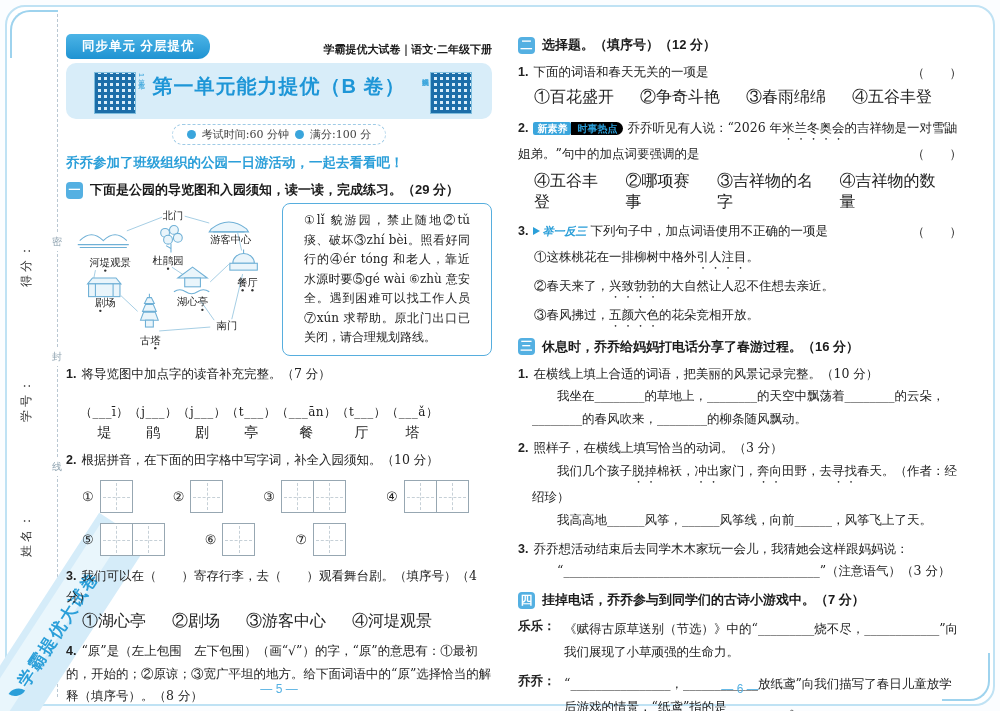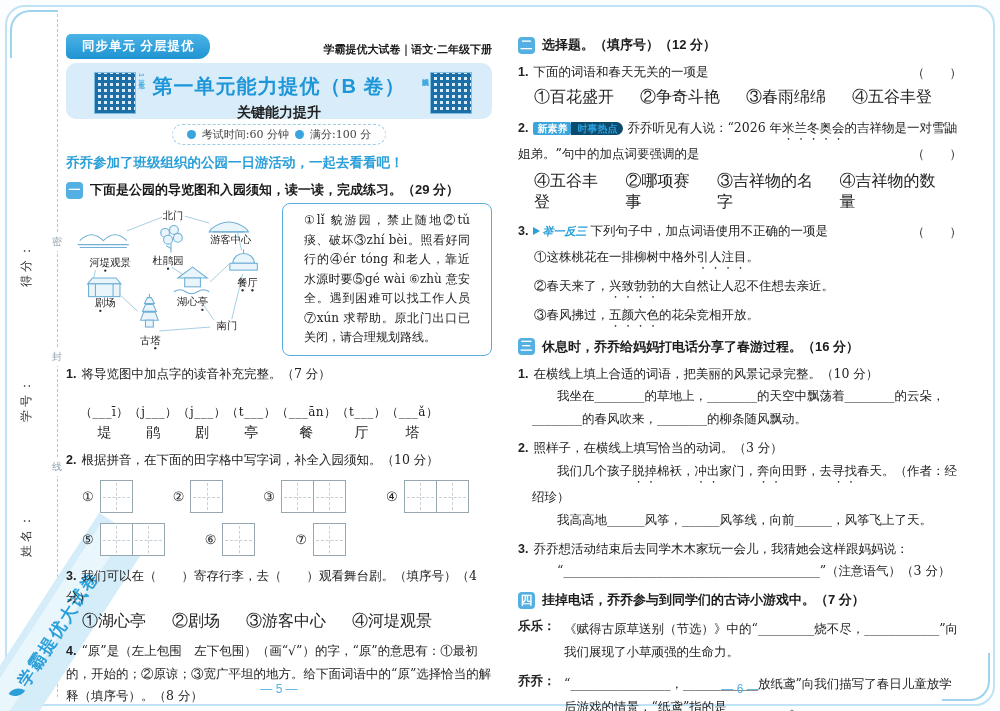--- a/index.html
+++ b/index.html
@@ -57,21 +57,21 @@
   .qlabel{font-family:"Liberation Sans",sans-serif;font-weight:bold;margin-right:5px;}
   .br{position:absolute;right:0;bottom:0;}
   .opts{display:flex;margin:5px 0 0 16px;}
   .opts span{margin-right:26px;}
   .opts.tight span{margin-right:14px;}
   .optline{margin:5px 0 0 16px;font-size:12.5px;line-height:1.6;}
   .dot{-webkit-text-emphasis:filled dot #333;-webkit-text-emphasis-position:under right;
        text-emphasis:filled dot #333;text-emphasis-position:under right;}
   .indent{margin-left:14px;text-indent:2em;line-height:1.85;}
   .b1{background:#3aa5dc;color:#fff;font-size:10px;padding:1px 4px;border-radius:2px;font-family:"Liberation Sans",sans-serif;font-weight:bold;}
-  .b2{background:#0c4a6e;color:#2b9fd9;font-size:10px;padding:1px 6px;border-radius:0 8px 8px 0;font-family:"Liberation Sans",sans-serif;font-weight:bold;}
+  .b2{background:#000000;color:#2b9fd9;font-size:10px;padding:1px 6px;border-radius:0 8px 8px 0;font-family:"Liberation Sans",sans-serif;font-weight:bold;}
   .b3{color:#2b9fd9;font-size:11px;font-family:"Liberation Sans",sans-serif;font-weight:bold;font-style:italic;}
   .arrow{display:inline-block;width:0;height:0;border-left:7px solid #2b9fd9;border-top:4px solid transparent;border-bottom:4px solid transparent;margin-right:2px;}
 
   
   .maprow{display:flex;margin-top:4px;gap:8px;}
   .mapsvg{flex:0 0 auto;}
   .notice{flex:1;border:1.6px solid #57aede;border-radius:8px;padding:7px 21px;font-size:12px;
     line-height:19.5px;text-align:justify;color:#222;}
 
   
@@ -116,21 +116,20 @@
 
   <div class="headrow">
     <span class="badge">同步单元 分层提优</span>
     <span class="series">学霸提优大试卷｜语文·二年级下册</span>
   </div>
 
   <div class="titlebox">
     <div class="qr l"></div>
     <div class="qrcap l">第1单元</div>
     <div class="title">第一单元能力提优（B 卷）</div>
-    <div class="subtitle">关键能力提升</div>
     <div class="qr r"></div>
     <div class="qrcap r">视频讲解</div>
   </div>
 
   <div class="pill">
     <span class="pdot"></span>
     <span>考试时间:60 分钟</span>
     <span class="pdot"></span>
     <span>满分:100 分</span>
   </div>

